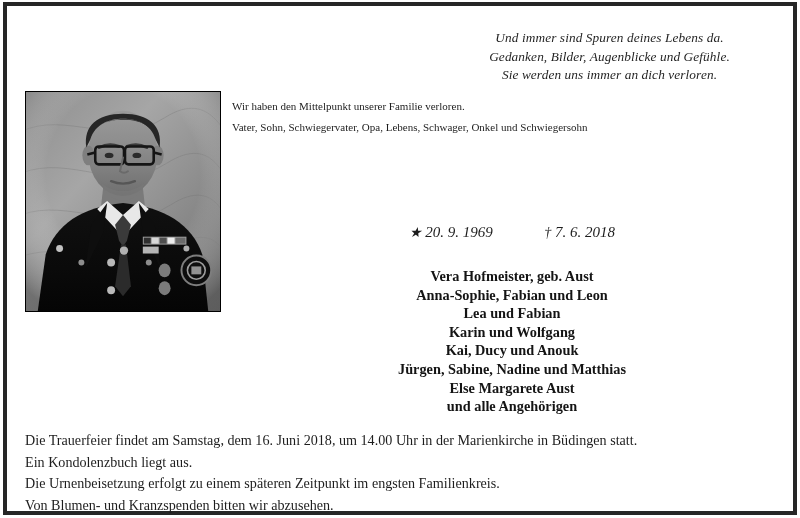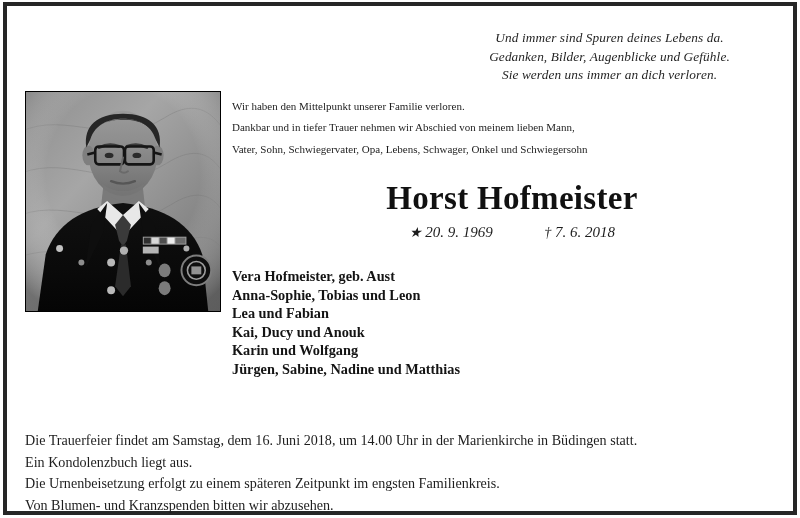--- a/index.html
+++ b/index.html
@@ -108,21 +108,21 @@
   }
   .dates .sep { display: inline-block; width: 44px; }
   .dates .sym { font-size: 14px; }
 
   
   .family {
     position: absolute;
     left: 225px;
     top: 261px;
     width: 560px;
-    text-align: left;
+    text-align: center;
     font-weight: bold;
     font-size: 14.3px;
     line-height: 18.6px;
     color: #141414;
   }
   .family div { white-space: nowrap; }
 
   
   .place {
     position: absolute;
@@ -262,41 +262,41 @@
             <circle cx="172" cy="180" r="15" fill="#0d0d0d" stroke="#7e7e7e" stroke-width="2"></circle>
             <circle cx="172" cy="180" r="9" fill="none" stroke="#9c9c9c" stroke-width="1.6"></circle>
             <path d="M167 176 h10 v8 h-10 z" fill="#b3b3b3" opacity="0.8"></path>
           </g>
         </svg>
       </div>
     </div>
 
     <div class="intro">
       <div>Wir haben den Mittelpunkt unserer Familie verloren.</div>
-      <div>Dankbar und in tiefer Trauer nehmen wir Abschied von meinem lieben Mann,</div>
       <div>Vater, Sohn, Schwiegervater, Opa, Lebens, Schwager, Onkel und Schwiegersohn</div>
     </div>
 
-    <div class="name">Horst Hofmeister</div>
 
     <div class="dates">
       <span class="sym">★</span>
       <span>20. 9. 1969</span>
       <span class="sep"></span>
       <span class="sym">†</span>
       <span>7. 6. 2018</span>
     </div>
 
     <div class="family">
       <div>Vera Hofmeister, geb. Aust</div>
-      <div>Anna-Sophie, Tobias und Leon</div>
+      <div>Anna-Sophie, Fabian und Leon</div>
       <div>Lea und Fabian</div>
+      <div>Karin und Wolfgang</div>
       <div>Kai, Ducy und Anouk</div>
-      <div>Karin und Wolfgang</div>
       <div>Jürgen, Sabine, Nadine und Matthias</div>
+      <div>Else Margarete Aust</div>
+      <div>und alle Angehörigen</div>
     </div>
 
 
     <div class="arrangements">
       <div>Die Trauerfeier findet am Samstag, dem 16. Juni 2018, um 14.00 Uhr in der Marienkirche in Büdingen statt.</div>
       <div>Ein Kondolenzbuch liegt aus.</div>
       <div>Die Urnenbeisetzung erfolgt zu einem späteren Zeitpunkt im engsten Familienkreis.</div>
       <div>Von Blumen- und Kranzspenden bitten wir abzusehen.</div>
     </div>
 

